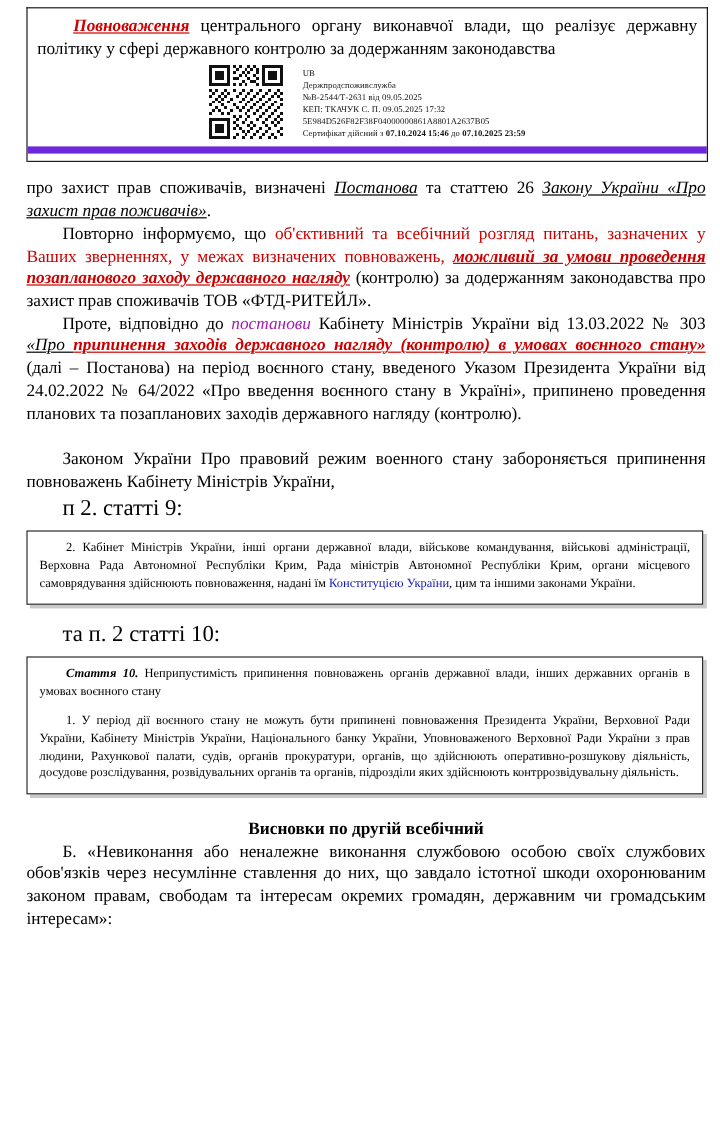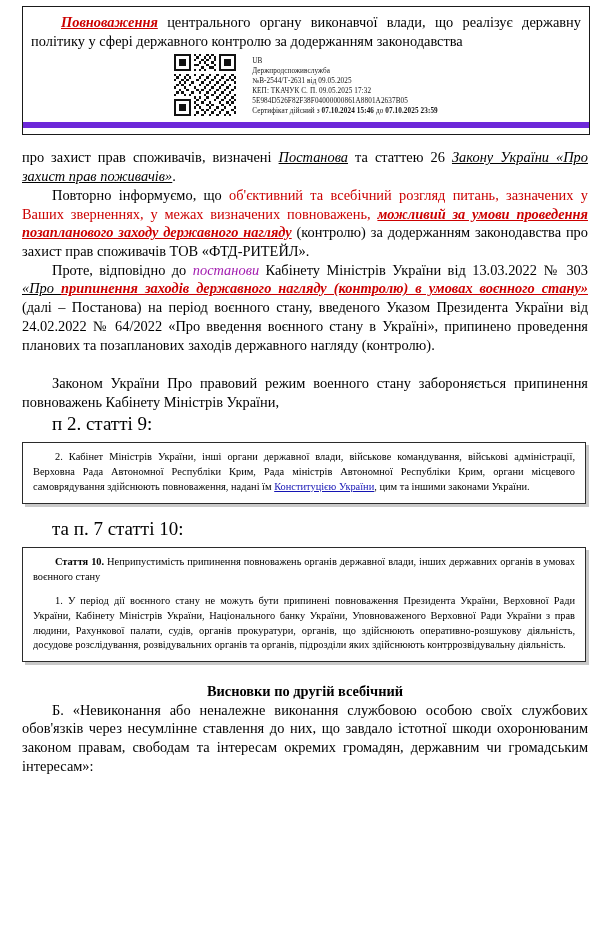--- a/index.html
+++ b/index.html
@@ -70,21 +70,20 @@
   .red-it {
     color: #a21caf;
     font-style: italic;
   }
   .ital-u {
     font-style: italic;
     text-decoration: underline;
   }
   .link {
     color: #1414b4;
-    text-decoration: underline;
   }
 
   
   .stamp-wrap {
     display: flex;
     align-items: flex-start;
     justify-content: center;
     padding: 4px 0 2px 0;
   }
   .stamp-inner {
@@ -125,21 +124,21 @@
     padding: 7px 10px 8px 10px;
     box-sizing: border-box;
   }
   .quote-box p {
     margin: 0;
     text-align: justify;
     font-size: 10.4px;
     line-height: 1.42;
   }
   .quote-box p.ind2 { text-indent: 22px; }
-  .quote-box .t-bold { font-weight: bold; }
+  .quote-box .t-bold { font-weight: bold; font-style: italic; }
 
   .label-line {
     margin: 0 12px 0 22px;
     font-size: 19px;
     line-height: 1.3;
     text-indent: 30px;
   }
 
   .section-title {
     margin: 0 12px 0 22px;
@@ -357,21 +356,21 @@
     <p class="just ind">Законом України Про правовий режим военного стану забороняється припинення повноважень Кабінету Міністрів України,</p>
   </div>
 
   <div class="label-line">п 2. статті 9:</div>
 
   <div class="quote-box">
     <p class="ind2"><span>2. Кабінет Міністрів України, інші органи державної влади, військове командування, військові адміністрації, Верховна Рада Автономної Республіки Крим, Рада міністрів Автономної Республіки Крим, органи місцевого самоврядування здійснюють повноваження, надані їм </span><span class="link">Конституцією України</span><span>, цим та іншими законами України.</span></p>
   </div>
 
   <div class="gap-md"></div>
-  <div class="label-line">та п. 7 статті 10:</div>
+  <div class="label-line">та п. 2 статті 10:</div>
 
   <div class="quote-box">
     <p class="ind2"><span class="t-bold">Стаття 10.</span><span> Неприпустимість припинення повноважень органів державної влади, інших державних органів в умовах воєнного стану</span></p>
     <div style="height:9px"></div>
     <p class="ind2">1. У  період дії воєнного стану не можуть бути припинені повноваження Президента України, Верховної Ради України, Кабінету Міністрів України, Національного банку України, Уповноваженого Верховної Ради України з прав людини, Рахункової палати, судів, органів прокуратури, органів, що здійснюють оперативно-розшукову діяльність, досудове розслідування, розвідувальних органів та органів, підрозділи яких здійснюють контррозвідувальну діяльність.</p>
   </div>
 
   <div class="gap-lg"></div>
 
   <div class="section-title">Висновки по другій всебічний</div>

